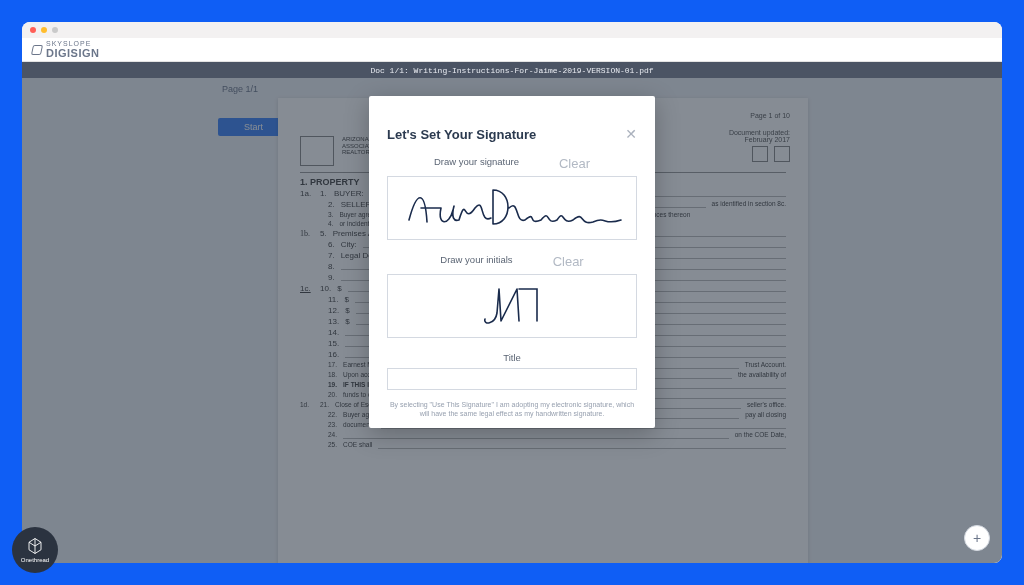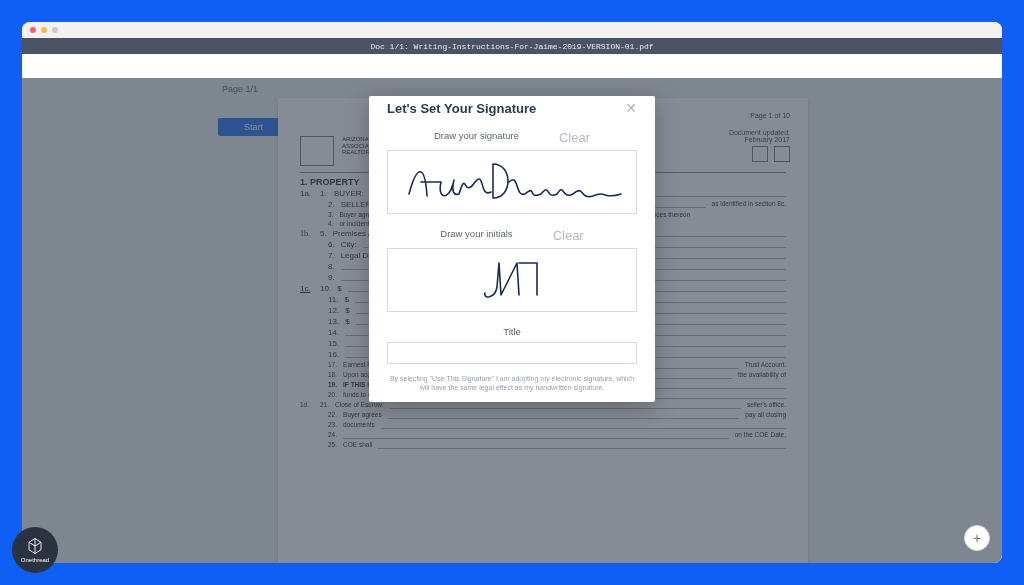--- a/index.html
+++ b/index.html
@@ -106,21 +106,21 @@
     }
     .modal {
       position: absolute;
       top: 18px;
       left: 50%;
       transform: translateX(-50%);
       width: 286px;
       background: #fff;
       border-radius: 2px;
       box-shadow: 0 6px 24px rgba(0,0,0,.25);
-      padding: 4px 18px 10px;
+      padding: 30px 18px 10px;
     }
     .modal-hdr { display:flex; align-items:center; justify-content:space-between; }
     .modal-hdr h3 { font-size: 13px; color:#2b3a4f; font-weight:600; }
     .close-x { color:#aab1bd; font-size:14px; cursor:pointer; }
     .tabs { display:flex; gap:18px; font-size:10px; margin-top:10px; border-bottom:1px solid #e8eaed; }
     .tab { padding:6px 0; color:#9aa2b0; cursor:pointer; }
     .tab.active { color:#2b68c2; border-bottom:2px solid #2b68c2; font-weight:600; }
     .section-label { display:flex; justify-content:center; font-size:9.5px; color:#5b6574; margin-top:14px; margin-bottom:5px;gap:40px; }
     .clear { color:#b2b9c4; font-size:13px; cursor:pointer; }
     .sigbox {
@@ -178,20 +178,29 @@
   </style>
 </head>
 <body>
 
 <div class="window">
   <div class="titlebar">
     <div class="tbdot r"></div>
     <div class="tbdot y"></div>
     <div class="tbdot g"></div>
   </div>
+  <div class="appbar">
+    <div class="logo">
+      <span class="brand-icon"></span>
+      <span>
+        <small>SKYSLOPE</small>
+        <span>DIGISIGN</span>
+      </span>
+    </div>
+  </div>
   <div class="docbar">
     <span>Doc 1/1: Writing-Instructions-For-Jaime-2019-VERSION-01.pdf</span>
   </div>
 
   <div class="canvas">
     <div class="pagelabel">Page 1/1</div>
     <div class="startbtn">Start</div>
 
     <div class="doc">
       <div class="docright">

